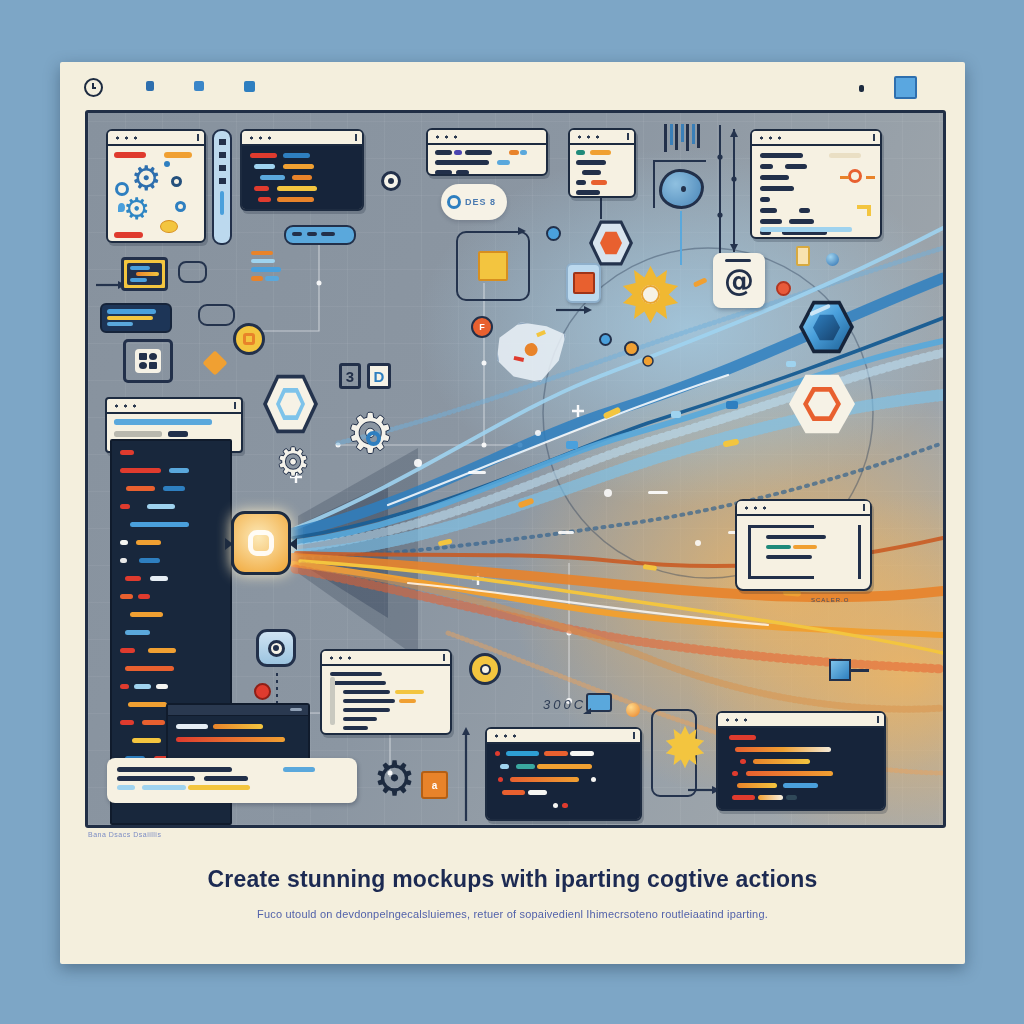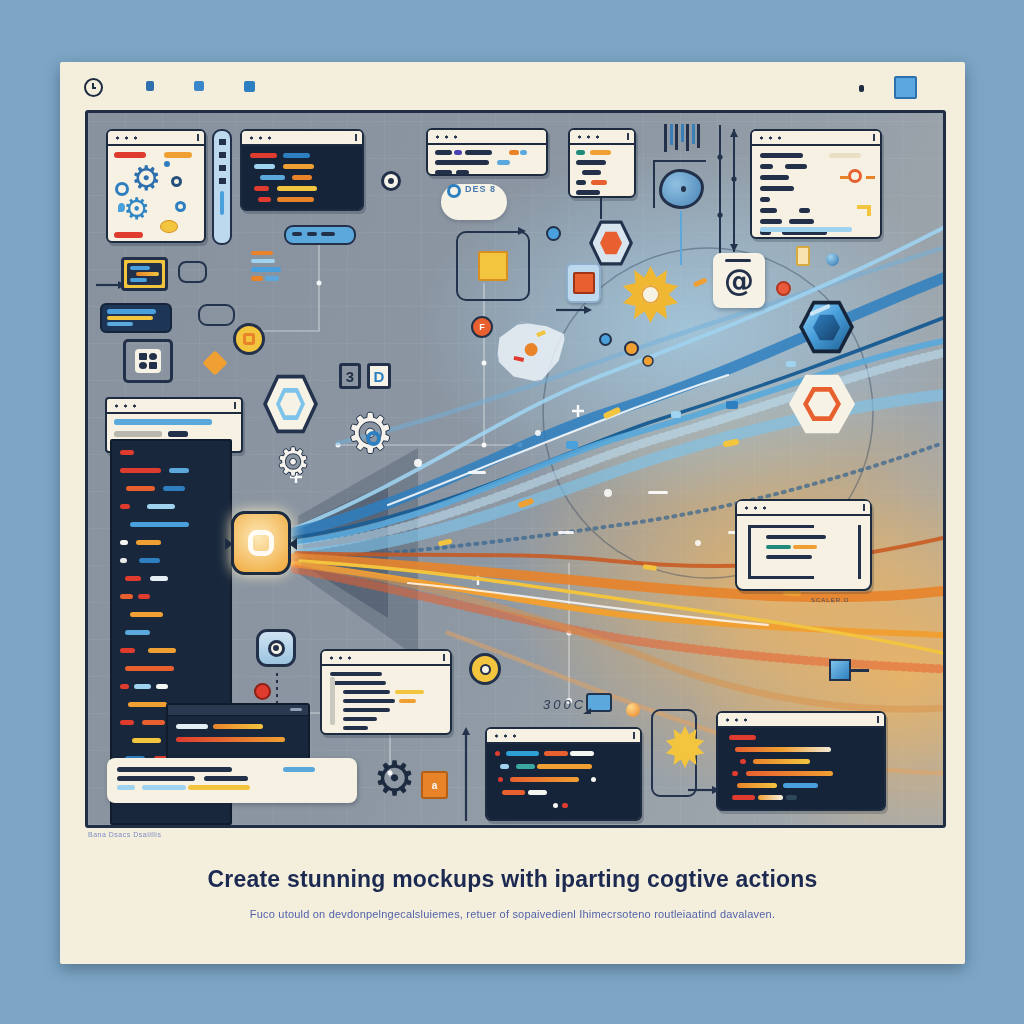--- a/index.html
+++ b/index.html
@@ -261,21 +261,21 @@
             <span class="ln" style="width: 52%; background: rgb(34, 48, 74);"></span>
             <span class="ln" style="width: 12%; margin-left: 8%; background: rgb(90, 168, 220);"></span>
           </div>
           <div class="ln-row">
             <span class="ln" style="width: 16%; background: rgb(34, 48, 74);"></span>
             <span class="ln" style="width: 13%; margin-left: 4%; background: rgb(34, 48, 74);"></span>
           </div>
         </div>
     </div>
 
-    <div style="position:absolute;left:353px;top:71px;width:66px;height:36px;background:#f6f2e6;border-radius:18px;box-shadow:0 2px 4px rgba(20,30,50,.18);display:flex;align-items:flex-start;padding-left:6px;box-sizing:border-box">
+    <div style="position:absolute;left:353px;top:71px;width:66px;height:36px;background:#f6f2e6;border-radius:18px;box-shadow:0 2px 4px rgba(20,30,50,.18);display:flex;align-items:center;padding-left:6px;box-sizing:border-box">
       <span style="width:14px;height:14px;border:3.5px solid #2e7fc0;border-radius:50%;box-sizing:border-box"></span>
       <span style="font-size:9px;font-weight:bold;color:#4a7ab0;letter-spacing:1px;margin-left:4px">DES 8</span>
     </div>
 
     <div class="window" style="left:480px;top:15px;width:68px;height:70px">
       <div class="titlebar">
           <span class="dots"></span>
           <span class="tb-mark"></span>
         </div>
       <div class="body g5" style="padding:5px 6px">
@@ -742,15 +742,15 @@
     <div style="position:absolute;left:143px;top:398px;width:60px;height:64px;border:3.5px solid #1d2b40;border-radius:14px;background:radial-gradient(circle at 45% 40%,#fce9b8,#f0a535);box-sizing:border-box;box-shadow:0 0 14px rgba(255,240,200,.9);display:flex;align-items:center;justify-content:center">
       <span style="width:26px;height:26px;border:5px solid rgba(255,255,255,.9);border-radius:9px;box-sizing:border-box"></span>
       <span style="position:absolute;left:-9px;top:24px;width:0;height:0;border-top:6px solid transparent;border-bottom:6px solid transparent;border-left:8px solid #1d2b40"></span>
       <span style="position:absolute;right:-9px;top:24px;width:0;height:0;border-top:6px solid transparent;border-bottom:6px solid transparent;border-right:8px solid #1d2b40"></span>
     </div>
 
   </div>
 
   <div class="corner-caption">Bana Dsacs Dsaiillis</div>
   <div class="headline">Create stunning mockups with iparting cogtive actions</div>
-  <div class="subheadline">Fuco utould on devdonpelngecalsluiemes, retuer of sopaivedienl Ihimecrsoteno routleiaatind davalaven.</div>
+  <div class="subheadline">Fuco utould on devdonpelngecalsluiemes, retuer of sopaivedienl Ihimecrsoteno routleiaatind iparting.</div>
 
 </div>
 
 </body></html>

